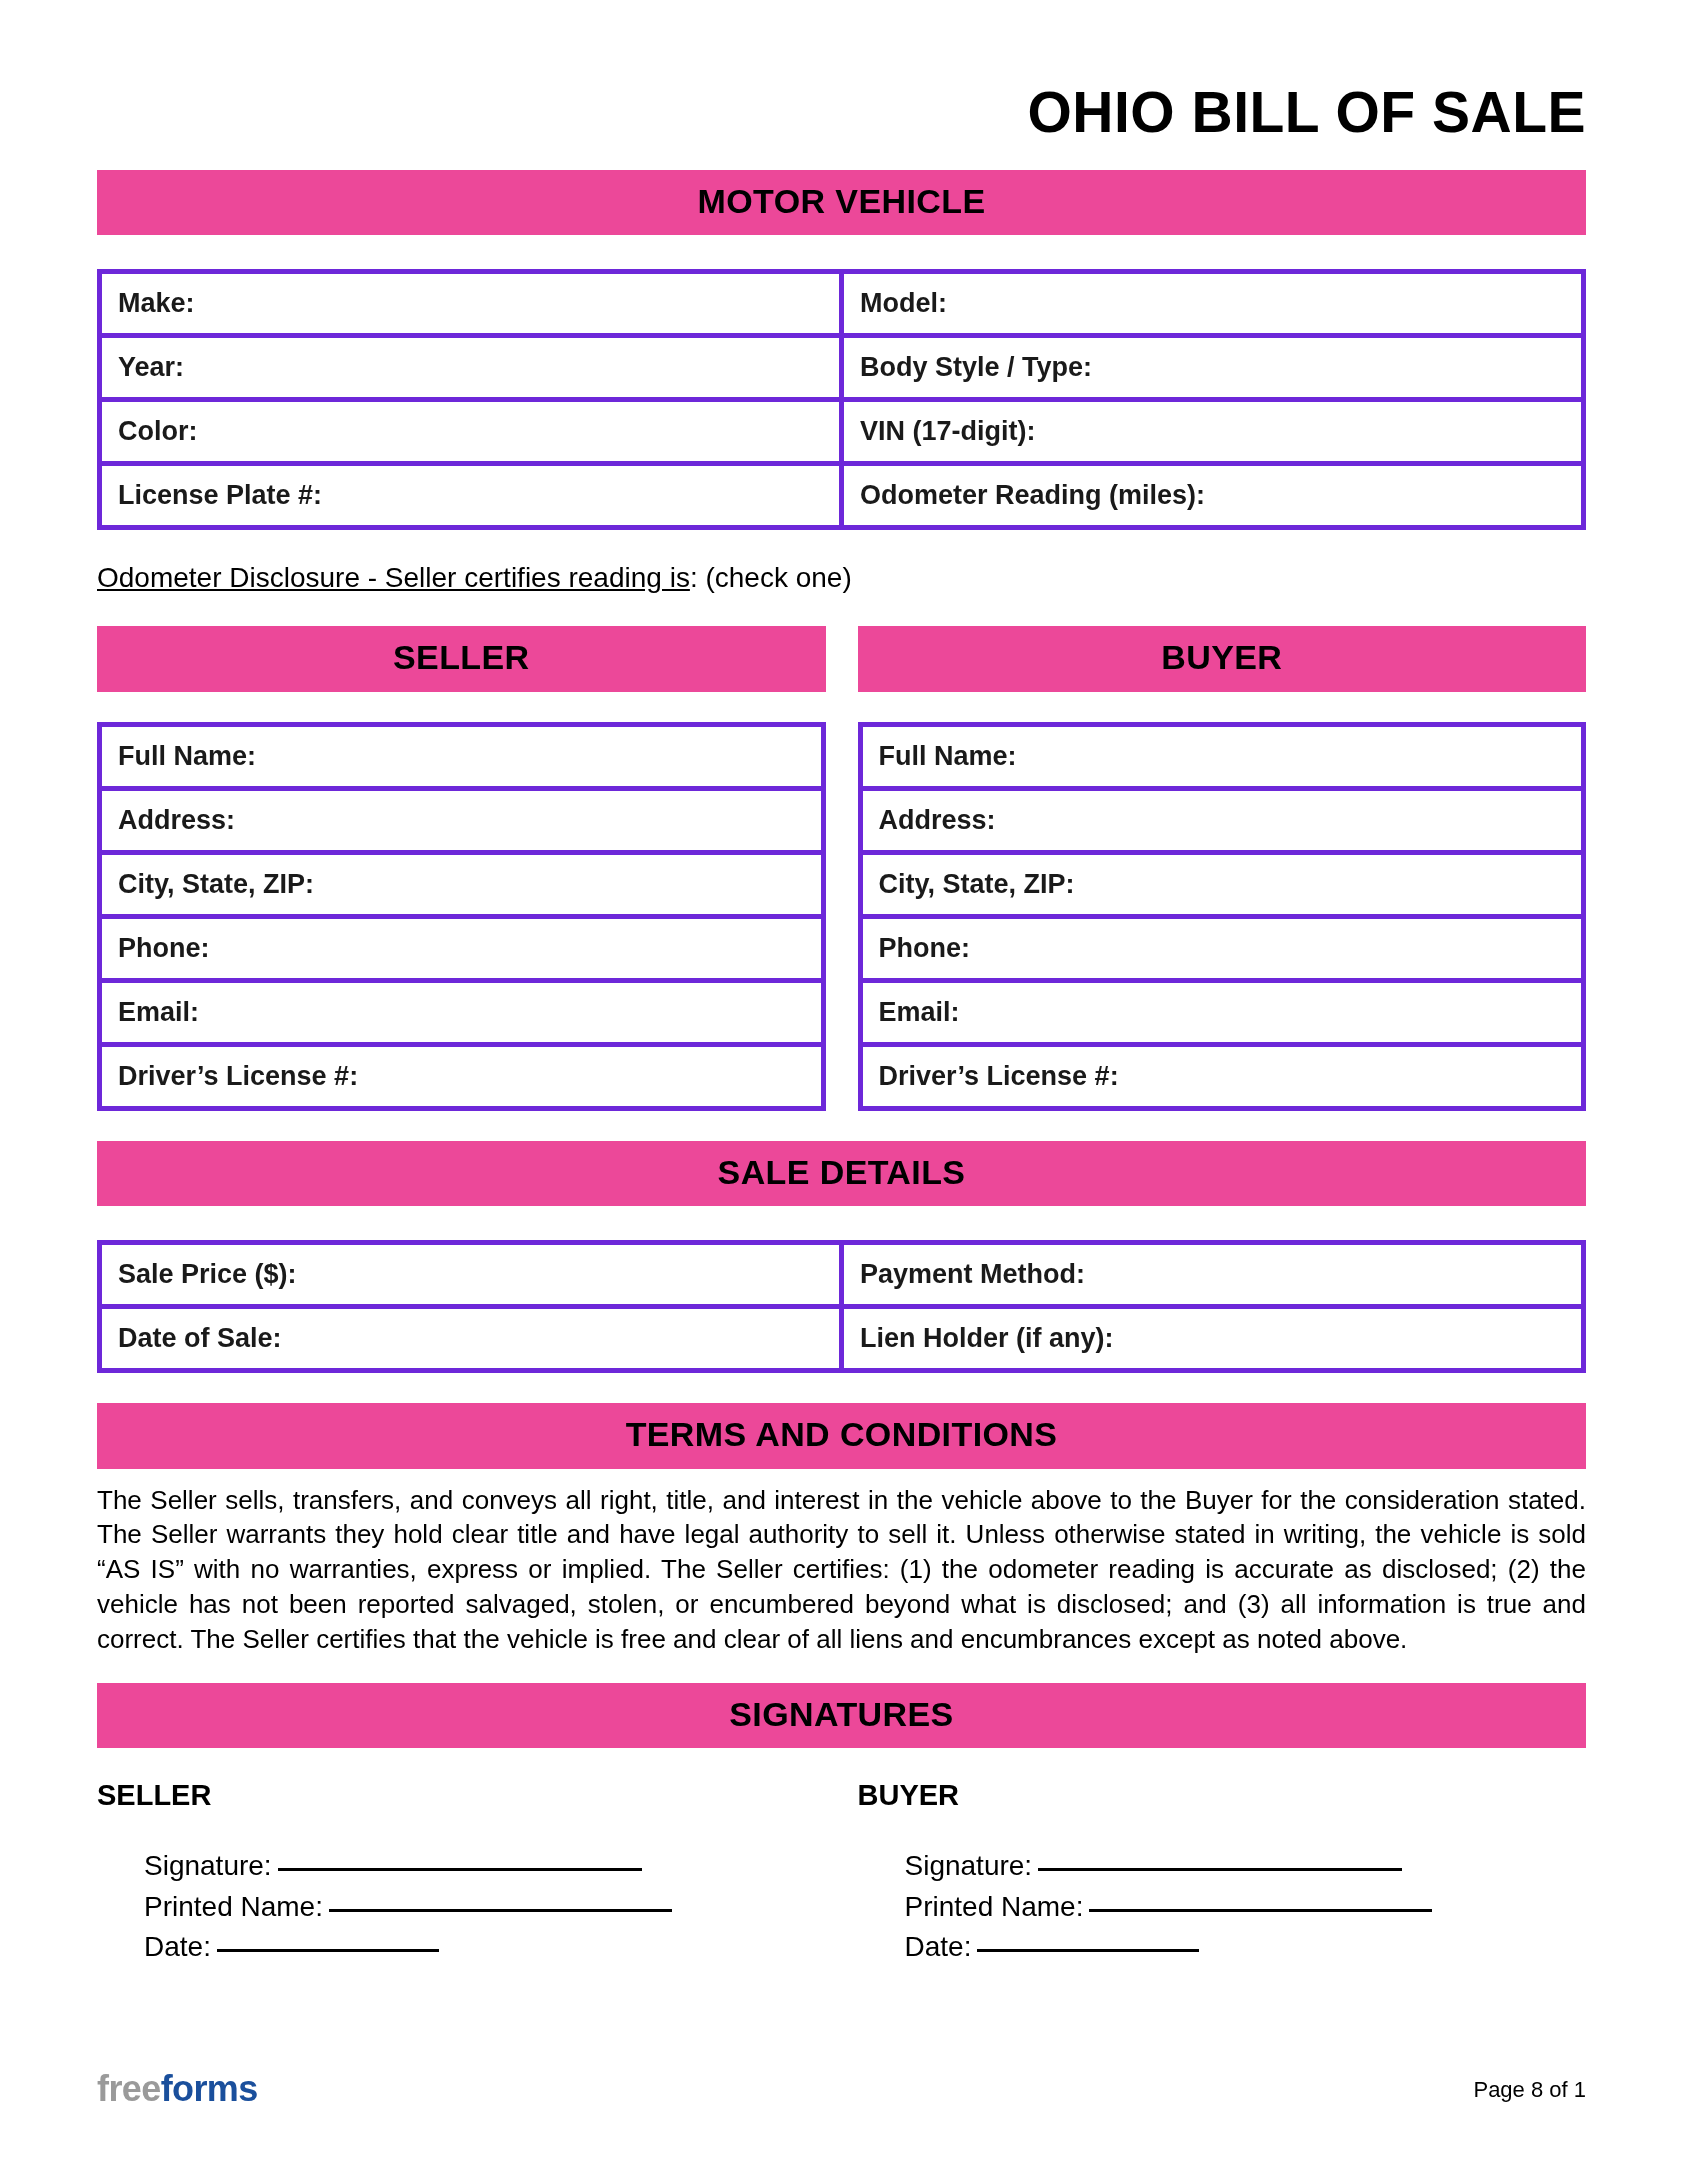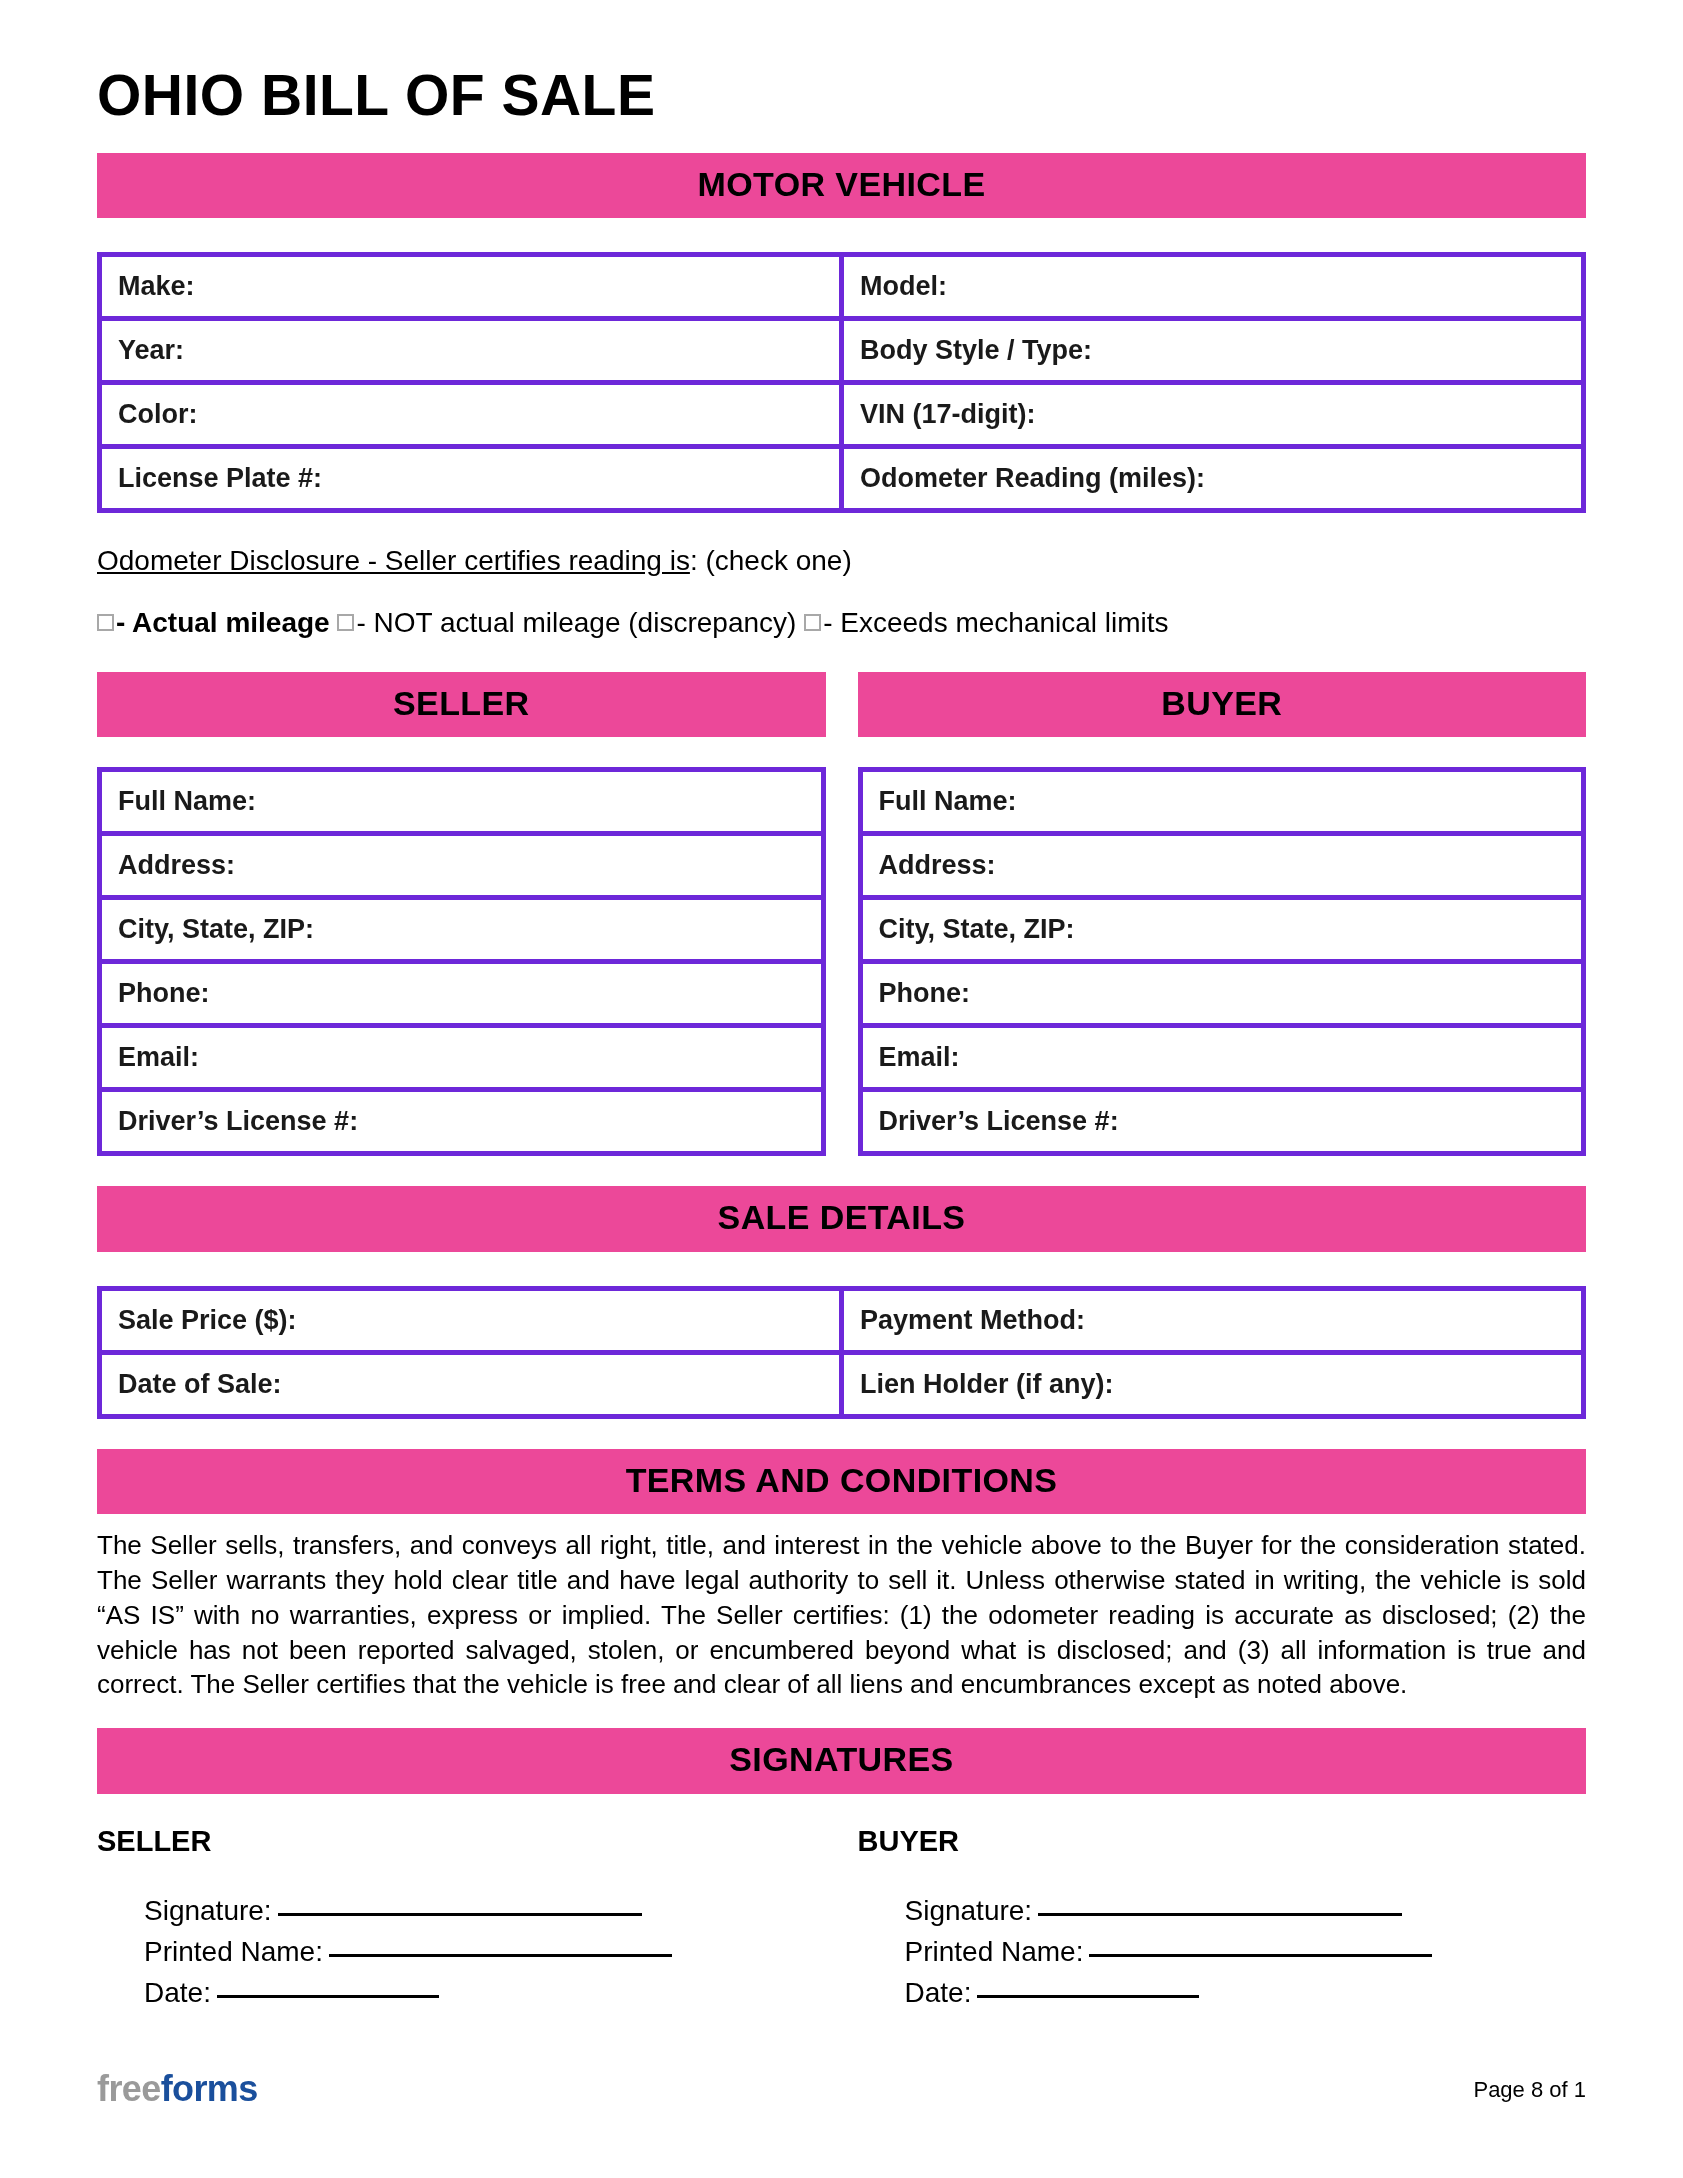--- a/index.html
+++ b/index.html
@@ -18,26 +18,26 @@
     position: relative;
     width: 1683px;
     height: 2178px;
     box-sizing: border-box;
     padding: 0 97px;
     background: #ffffff;
   }
 
   
   .doc-title {
-    text-align: left;
+    text-align: right;
     font-size: 57px;
     font-weight: bold;
     letter-spacing: 0.5px;
     margin: 0;
-    padding-top: 64px;
+    padding-top: 81px;
     line-height: 1.1;
   }
 
   
   .band {
     background: #ec4899;
     text-align: center;
     font-size: 34px;
     font-weight: bold;
     letter-spacing: 0.4px;
@@ -191,21 +191,20 @@
       </tr>
       <tr>
         <td>License Plate #:</td>
         <td>Odometer Reading (miles):</td>
       </tr>
     </tbody>
   </table>
 
   <div class="odo-head"><span class="u">Odometer Disclosure - Seller certifies reading is</span><span>: (check one)</span></div>
 
-  <div class="odo-choices"><span class="cb"></span><span class="bold-opt">- Actual mileage</span> <span class="cb"></span><span>- NOT actual mileage (discrepancy)</span> <span class="cb"></span><span>- Exceeds mechanical limits</span></div>
 
   <div class="sp-30"></div>
 
   <div class="two-col">
     <div class="col">
       <div class="band">SELLER</div>
     </div>
     <div class="col">
       <div class="band">BUYER</div>
     </div>

